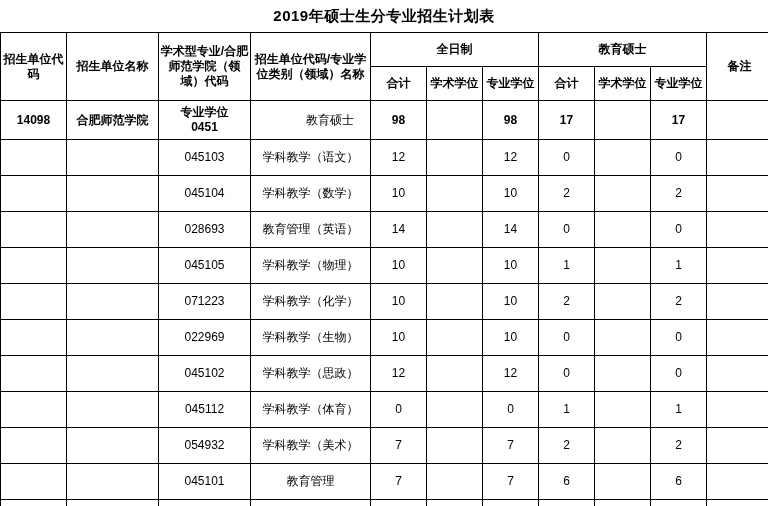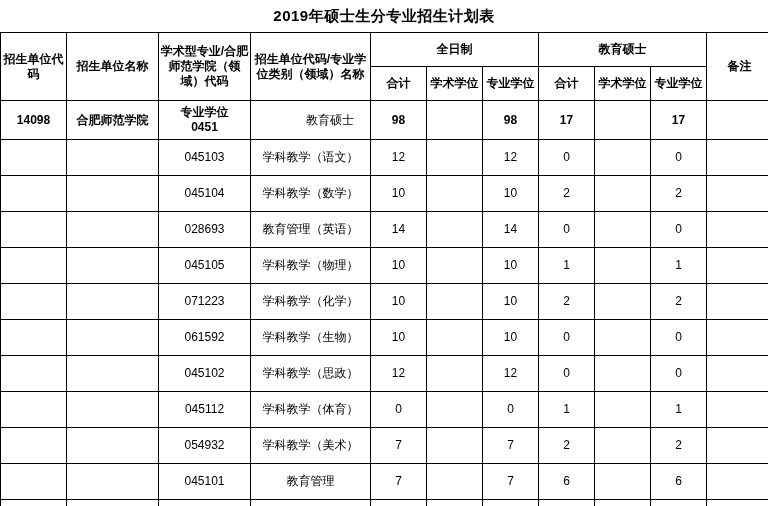--- a/index.html
+++ b/index.html
@@ -178,21 +178,21 @@
         <td></td>
         <td>10</td>
         <td>2</td>
         <td></td>
         <td>2</td>
         <td></td>
       </tr>
       <tr>
         <td></td>
         <td></td>
-        <td>061592</td>
+        <td>022969</td>
         <td>学科教学（生物）</td>
         <td>10</td>
         <td></td>
         <td>10</td>
         <td>0</td>
         <td></td>
         <td>0</td>
         <td></td>
       </tr>
       <tr>

